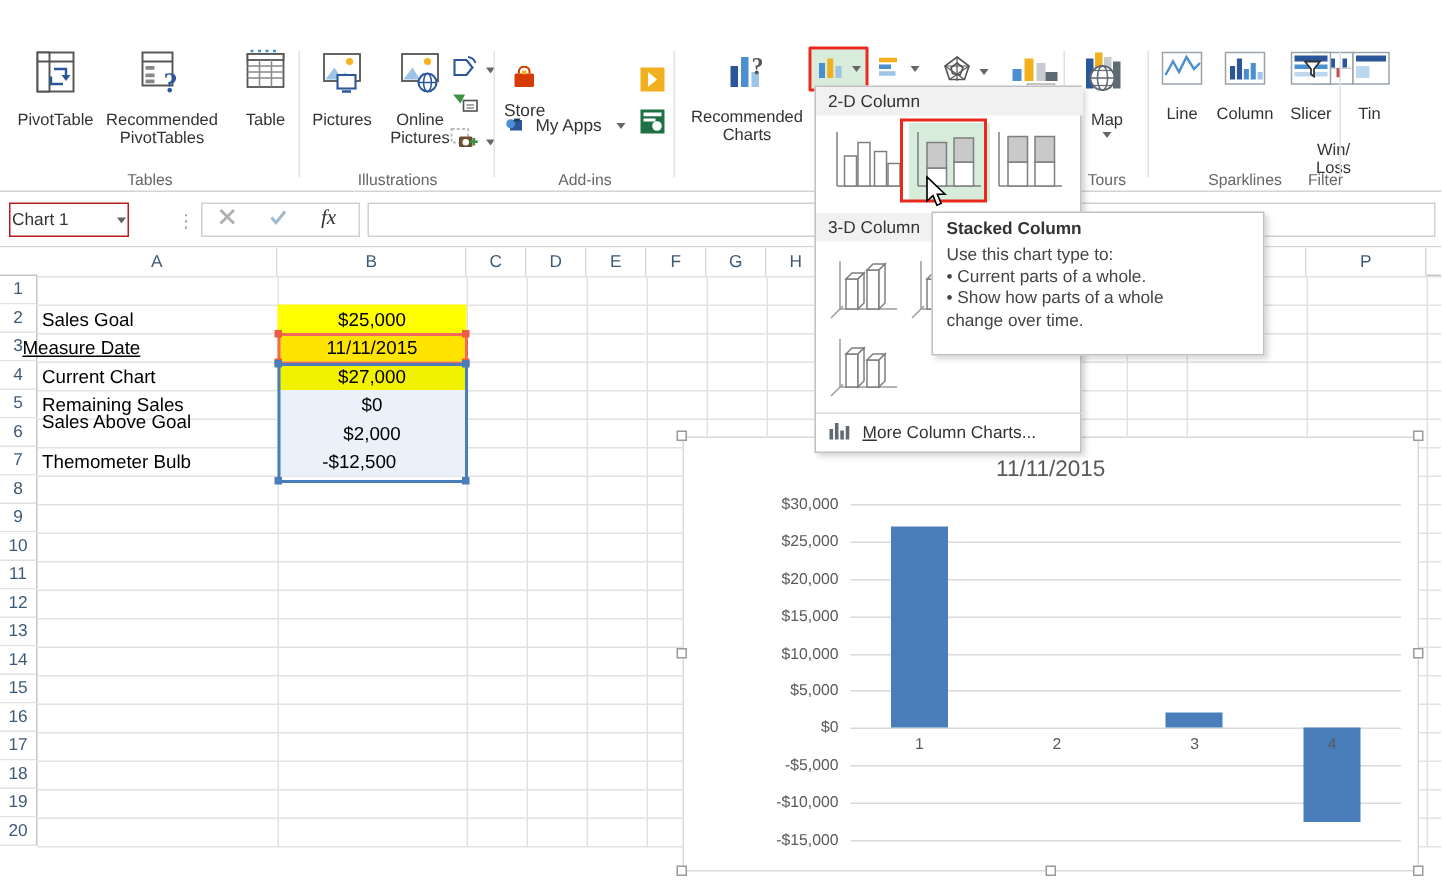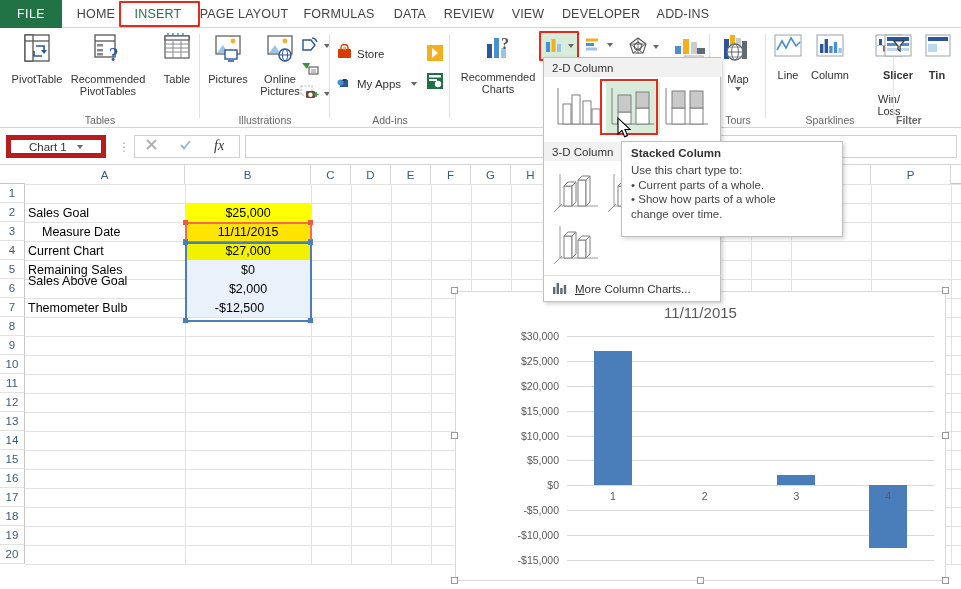--- a/index.html
+++ b/index.html
@@ -39,22 +39,22 @@
             width:74px; top:4px; cursor:default; }
   .bigbtn .lbl { font-size:11px; line-height:12px; text-align:center; color:#333; margin-top:3px; }
   .ico { display:block; }
 
   .smallbtn { position:absolute; display:flex; align-items:center; gap:4px; font-size:11.5px; color:#333; }
   .caret { width:0;height:0;border-left:3.5px solid transparent;border-right:3.5px solid transparent;
            border-top:4px solid #666; display:inline-block; }
 
   
   .fbar { position:absolute; left:0; top:129px; width:961px; height:36px; background:#fff; }
-  .namebox { position:absolute; left:6px; top:6px; width:100px; height:23px; border:5px solid #b91c1c;
-             background:#fff; display:flex; align-items:center; padding:0 18px; font-size:11.5px; color:#333; }
+  .namebox { position:absolute; left:6px; top:6px; width:80px; height:23px; border:1px solid #b91c1c;
+             background:#fff; display:flex; align-items:center; padding:0 1px; font-size:11.5px; color:#333; }
   .namebox .nb-caret { margin-left:auto; }
   .fb-dots { position:absolute; left:118px; top:11px; font-size:12px; color:#a0a0a0; letter-spacing:0; }
   .fb-btns { position:absolute; left:134px; top:6px; width:106px; height:23px; border:1px solid #d0d0d0;
              display:flex; align-items:center; justify-content:space-around; background:#fff; }
   .fb-input { position:absolute; left:245px; top:6px; width:712px; height:23px; border:1px solid #d0d0d0;
               background:#fff; padding:0 4px; font-size:12px; display:flex; align-items:center; }
   .fbar-line { position:absolute; left:0; top:164px; width:961px; height:1px; background:#d4d4d4; }
 
   
   .grid { position:absolute; left:0; top:165px; width:961px; height:424px; background:#fff; overflow:hidden; }
@@ -112,34 +112,20 @@
   .tip-title { font-size:11.5px; font-weight:bold; color:#333; margin-bottom:4px; }
   .tip-line { font-size:11.5px; color:#444; line-height:14.5px; }
 
   .cursor { position:absolute; z-index:70; }
 </style>
 </head>
 <body>
 
 <div id="app">
 
-  <div class="tabbar">
-    <div class="tab-file">FILE</div>
-    <div class="tab" style="left:68px;width:56px;">HOME</div>
-    <div class="tab active" style="left:128px;width:60px;">INSERT</div>
-    <div class="tab" style="left:196px;width:96px;">PAGE LAYOUT</div>
-    <div class="tab" style="left:300px;width:78px;">FORMULAS</div>
-    <div class="tab" style="left:388px;width:44px;">DATA</div>
-    <div class="tab" style="left:440px;width:58px;">REVIEW</div>
-    <div class="tab" style="left:506px;width:44px;">VIEW</div>
-    <div class="tab" style="left:558px;width:86px;">DEVELOPER</div>
-    <div class="tab" style="left:652px;width:62px;">ADD-INS</div>
-    <div class="tab-hl" style="left:119px;top:1px;width:81px;height:26px;"></div>
-    <div class="tabbar-underline"></div>
-  </div>
 
   <div class="ribbon">
 
     <div class="group" style="left:0;width:200px;">
       <div class="bigbtn" style="left:0px;">
         <span class="ico">
           <svg width="34" height="34" viewBox="0 0 34 34">
             <rect x="5" y="3" width="24" height="26" fill="#fff" stroke="#555" stroke-width="1.3"></rect>
             <rect x="5" y="3" width="8" height="26" fill="#fff" stroke="#555" stroke-width="1.3"></rect>
             <line x1="5" y1="9" x2="29" y2="9" stroke="#555" stroke-width="1.3"></line>
@@ -244,21 +230,21 @@
             <path d="M16 8 v5 M13.5 10.5 h5" stroke="#3f9142" stroke-width="1.6"></path>
           </svg>
         </span>
         <span class="caret"></span>
       </div>
       <div class="group-label">Illustrations</div>
       <div class="group-sep" style="left:129px;"></div>
     </div>
 
     <div class="group" style="left:330px;width:120px;">
-      <div class="smallbtn" style="left:6px;top:16px;">
+      <div class="smallbtn" style="left:6px;top:16px;flex-direction:column;">
         <span class="ico">
           <svg width="17" height="17" viewBox="0 0 17 17">
             <rect x="2" y="5" width="13" height="9" rx="1" fill="#d83b01"></rect>
             <path d="M5 5 v-1.5 a3.5 3 0 0 1 7 0 V5" fill="none" stroke="#d83b01" stroke-width="1.4"></path>
             <rect x="7" y="3" width="3" height="2.5" fill="#f5b324"></rect>
           </svg>
         </span>
         <span>Store</span>
       </div>
       <div class="smallbtn" style="left:6px;top:46px;">
@@ -419,21 +405,21 @@
         </span>
         <span class="lbl">
           <span>Win/</span><br>
           <span>Loss</span>
         </span>
       </div>
       <div class="group-label">Sparklines</div>
       <div class="group-sep" style="left:127px;"></div>
     </div>
 
-    <div class="group" style="left:874px;width:67px;font-weight:bold;">
+    <div class="group" style="left:850px;width:67px;">
       <div class="bigbtn" style="left:0px;width:48px;">
         <span class="ico">
           <svg width="34" height="30" viewBox="0 0 34 30">
             <rect x="4" y="3" width="26" height="21" fill="#fff" stroke="#9aa3ab" stroke-width="1"></rect>
             <rect x="6" y="5" width="22" height="4" fill="#2b579a"></rect>
             <rect x="6" y="11" width="22" height="3" fill="#4a8fd0"></rect>
             <rect x="6" y="16" width="22" height="3" fill="#bdd7ee"></rect>
             <path d="M13 9 l10 0 l-4 5 v5 l-2 -1.5 v-3.5 z" fill="#fff" stroke="#333" stroke-width="1.2"></path>
           </svg>
         </span>
@@ -559,21 +545,21 @@
         <div class="hline" style="top: 342px; left: 25px; width: 936px;"></div>
         <div class="hline" style="top: 361px; left: 25px; width: 936px;"></div>
         <div class="hline" style="top: 380px; left: 25px; width: 936px;"></div>
         <div class="hline" style="top: 399px; left: 25px; width: 936px;"></div>
       </div>
     <div id="cells">
         <div class="cellfill" style="left: 185px; top: 38px; width: 126px; background: rgb(255, 255, 0);"></div>
         <div class="cell" style="left: 25px; top: 38px; width: 160px;">Sales Goal</div>
         <div class="cell center" style="left: 185px; top: 38px; width: 126px;">$25,000</div>
         <div class="cellfill" style="left: 185px; top: 57px; width: 126px; background: rgb(255, 228, 0);"></div>
-        <div class="cell" style="left: 39px; top: 57px; width: 160px;">Measure Date</div>
+        <div class="cell" style="left: 12px; top: 57px; width: 160px; text-decoration: underline;">Measure Date</div>
         <div class="cell center" style="left: 185px; top: 57px; width: 126px;">11/11/2015</div>
         <div class="cellfill" style="left: 185px; top: 76px; width: 126px; background: rgb(242, 242, 0);"></div>
         <div class="cell" style="left: 25px; top: 76px; width: 160px;">Current Chart</div>
         <div class="cell center" style="left: 185px; top: 76px; width: 126px;">$27,000</div>
         <div class="cellfill" style="left: 185px; top: 95px; width: 126px; background: rgb(234, 241, 251);"></div>
         <div class="cell" style="left: 25px; top: 95px; width: 160px;">Remaining Sales</div>
         <div class="cell center" style="left: 185px; top: 95px; width: 126px;">$0</div>
         <div class="cellfill" style="left: 185px; top: 114px; width: 126px; background: rgb(234, 241, 251);"></div>
         <div class="cell" style="left: 25px; top: 106px; width: 160px;">Sales Above Goal</div>
         <div class="cell center" style="left: 185px; top: 114px; width: 126px;">$2,000</div>

